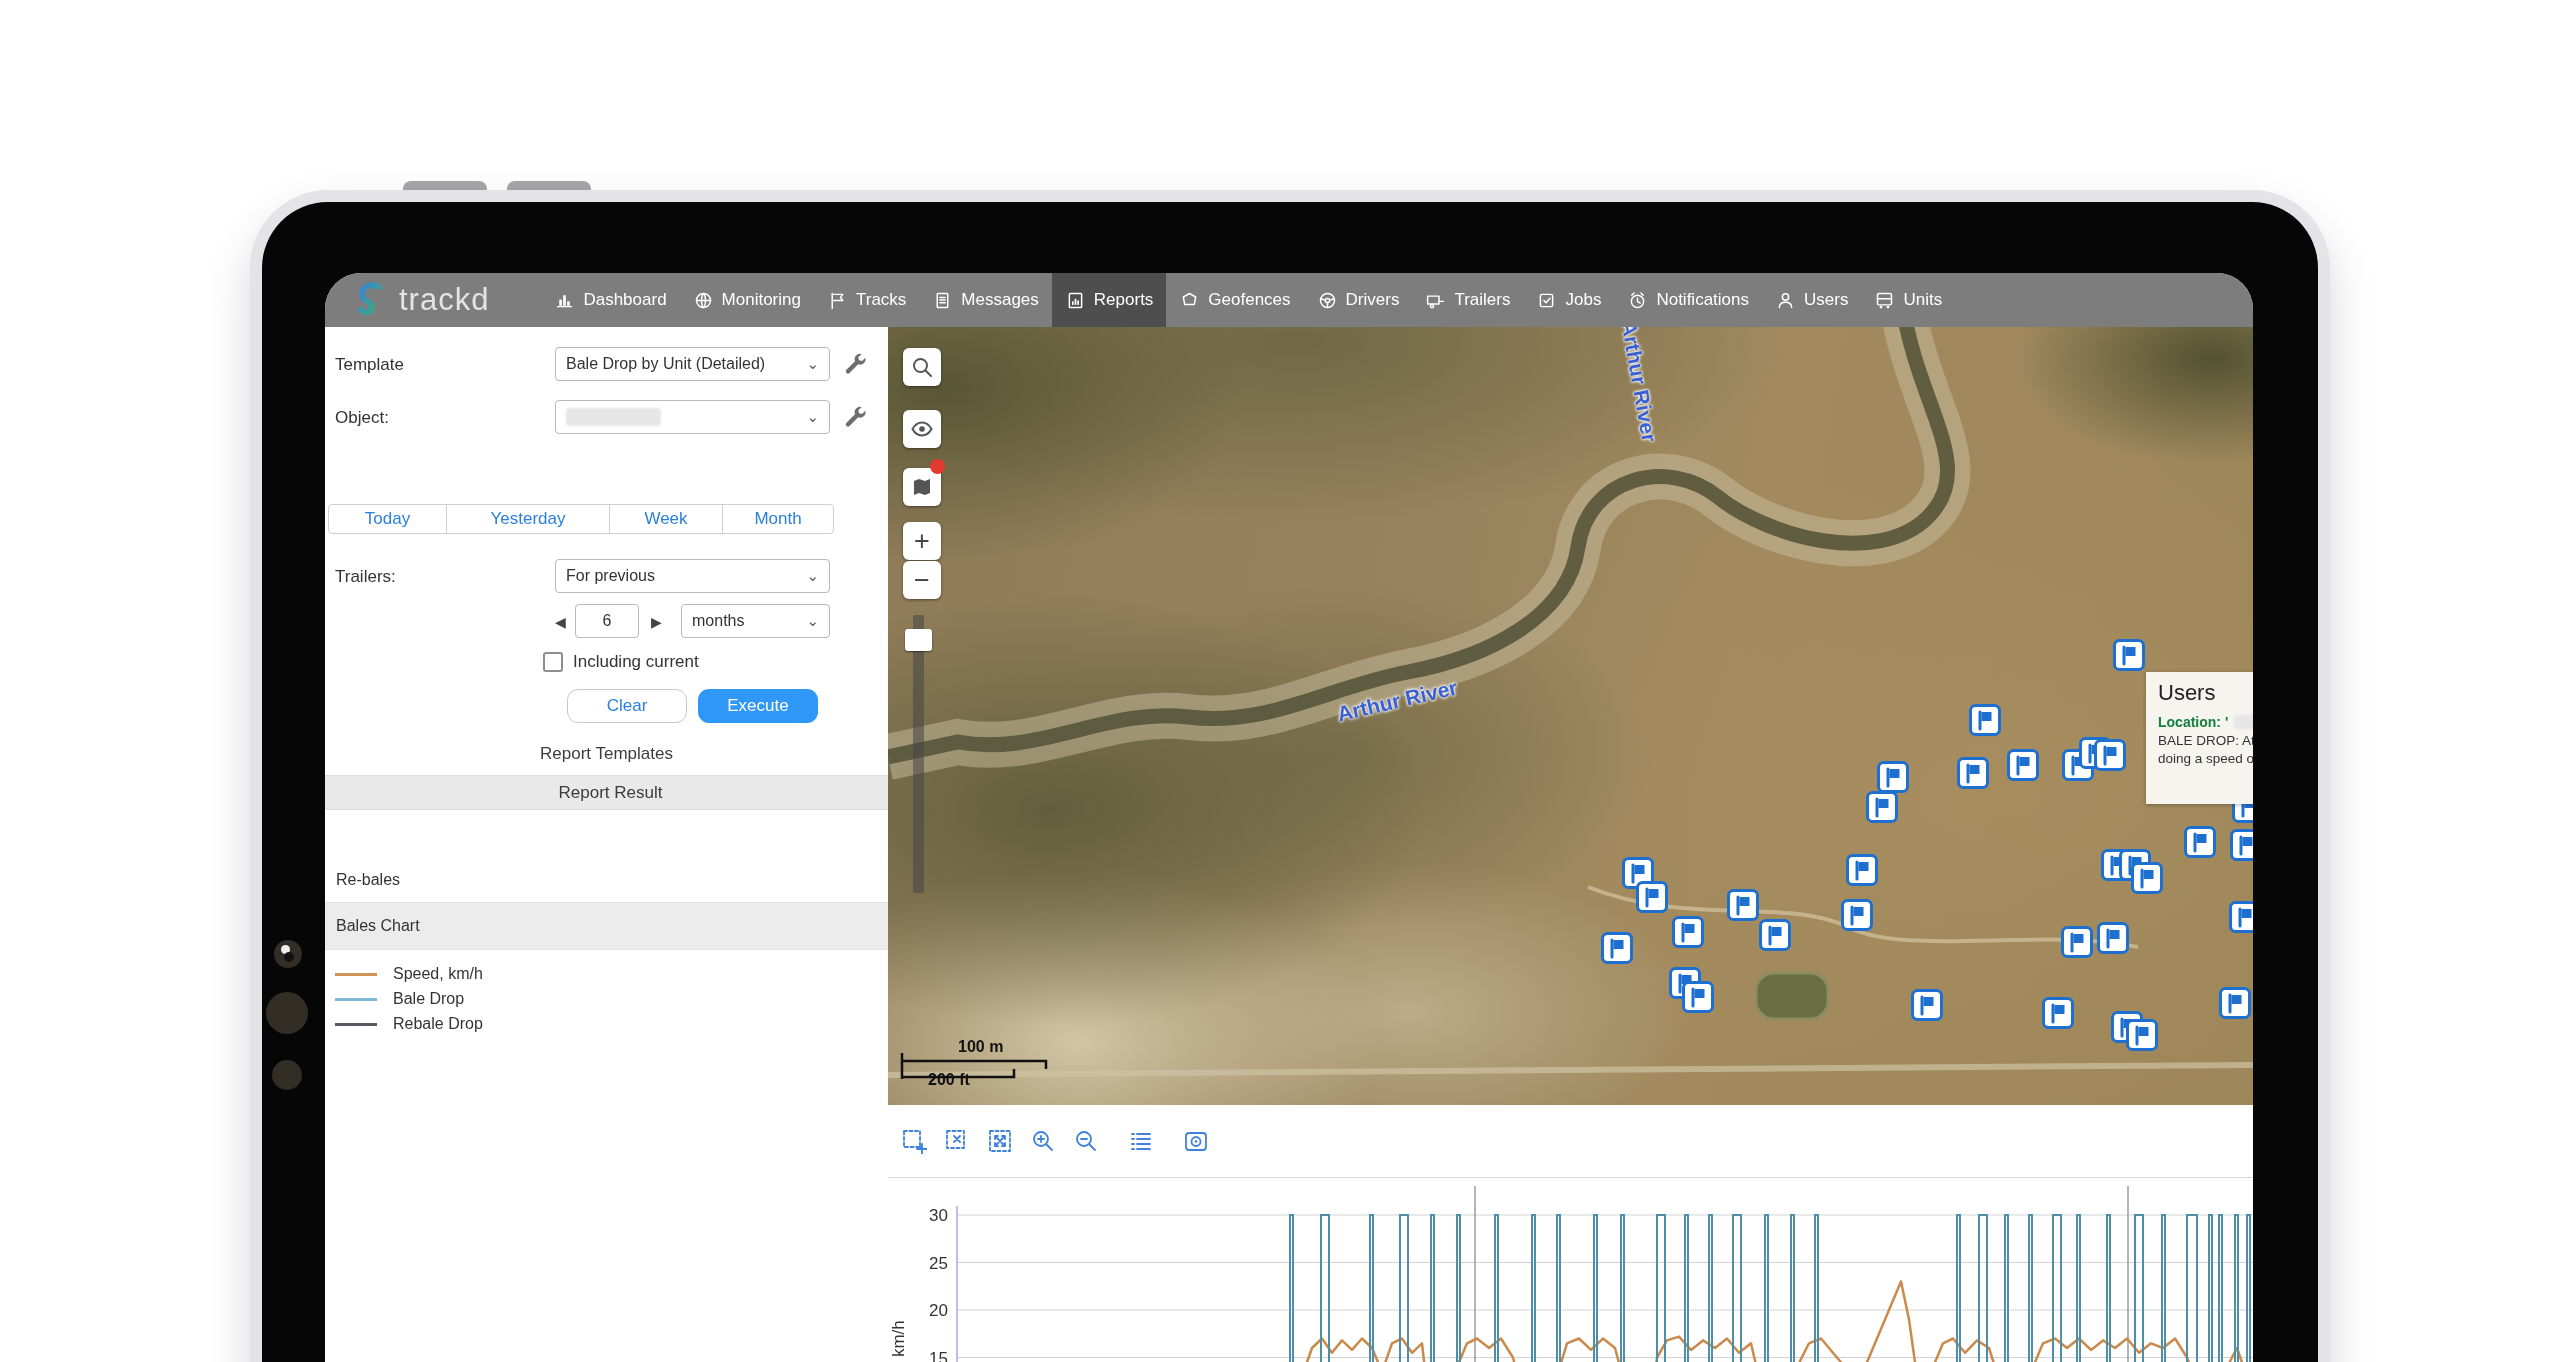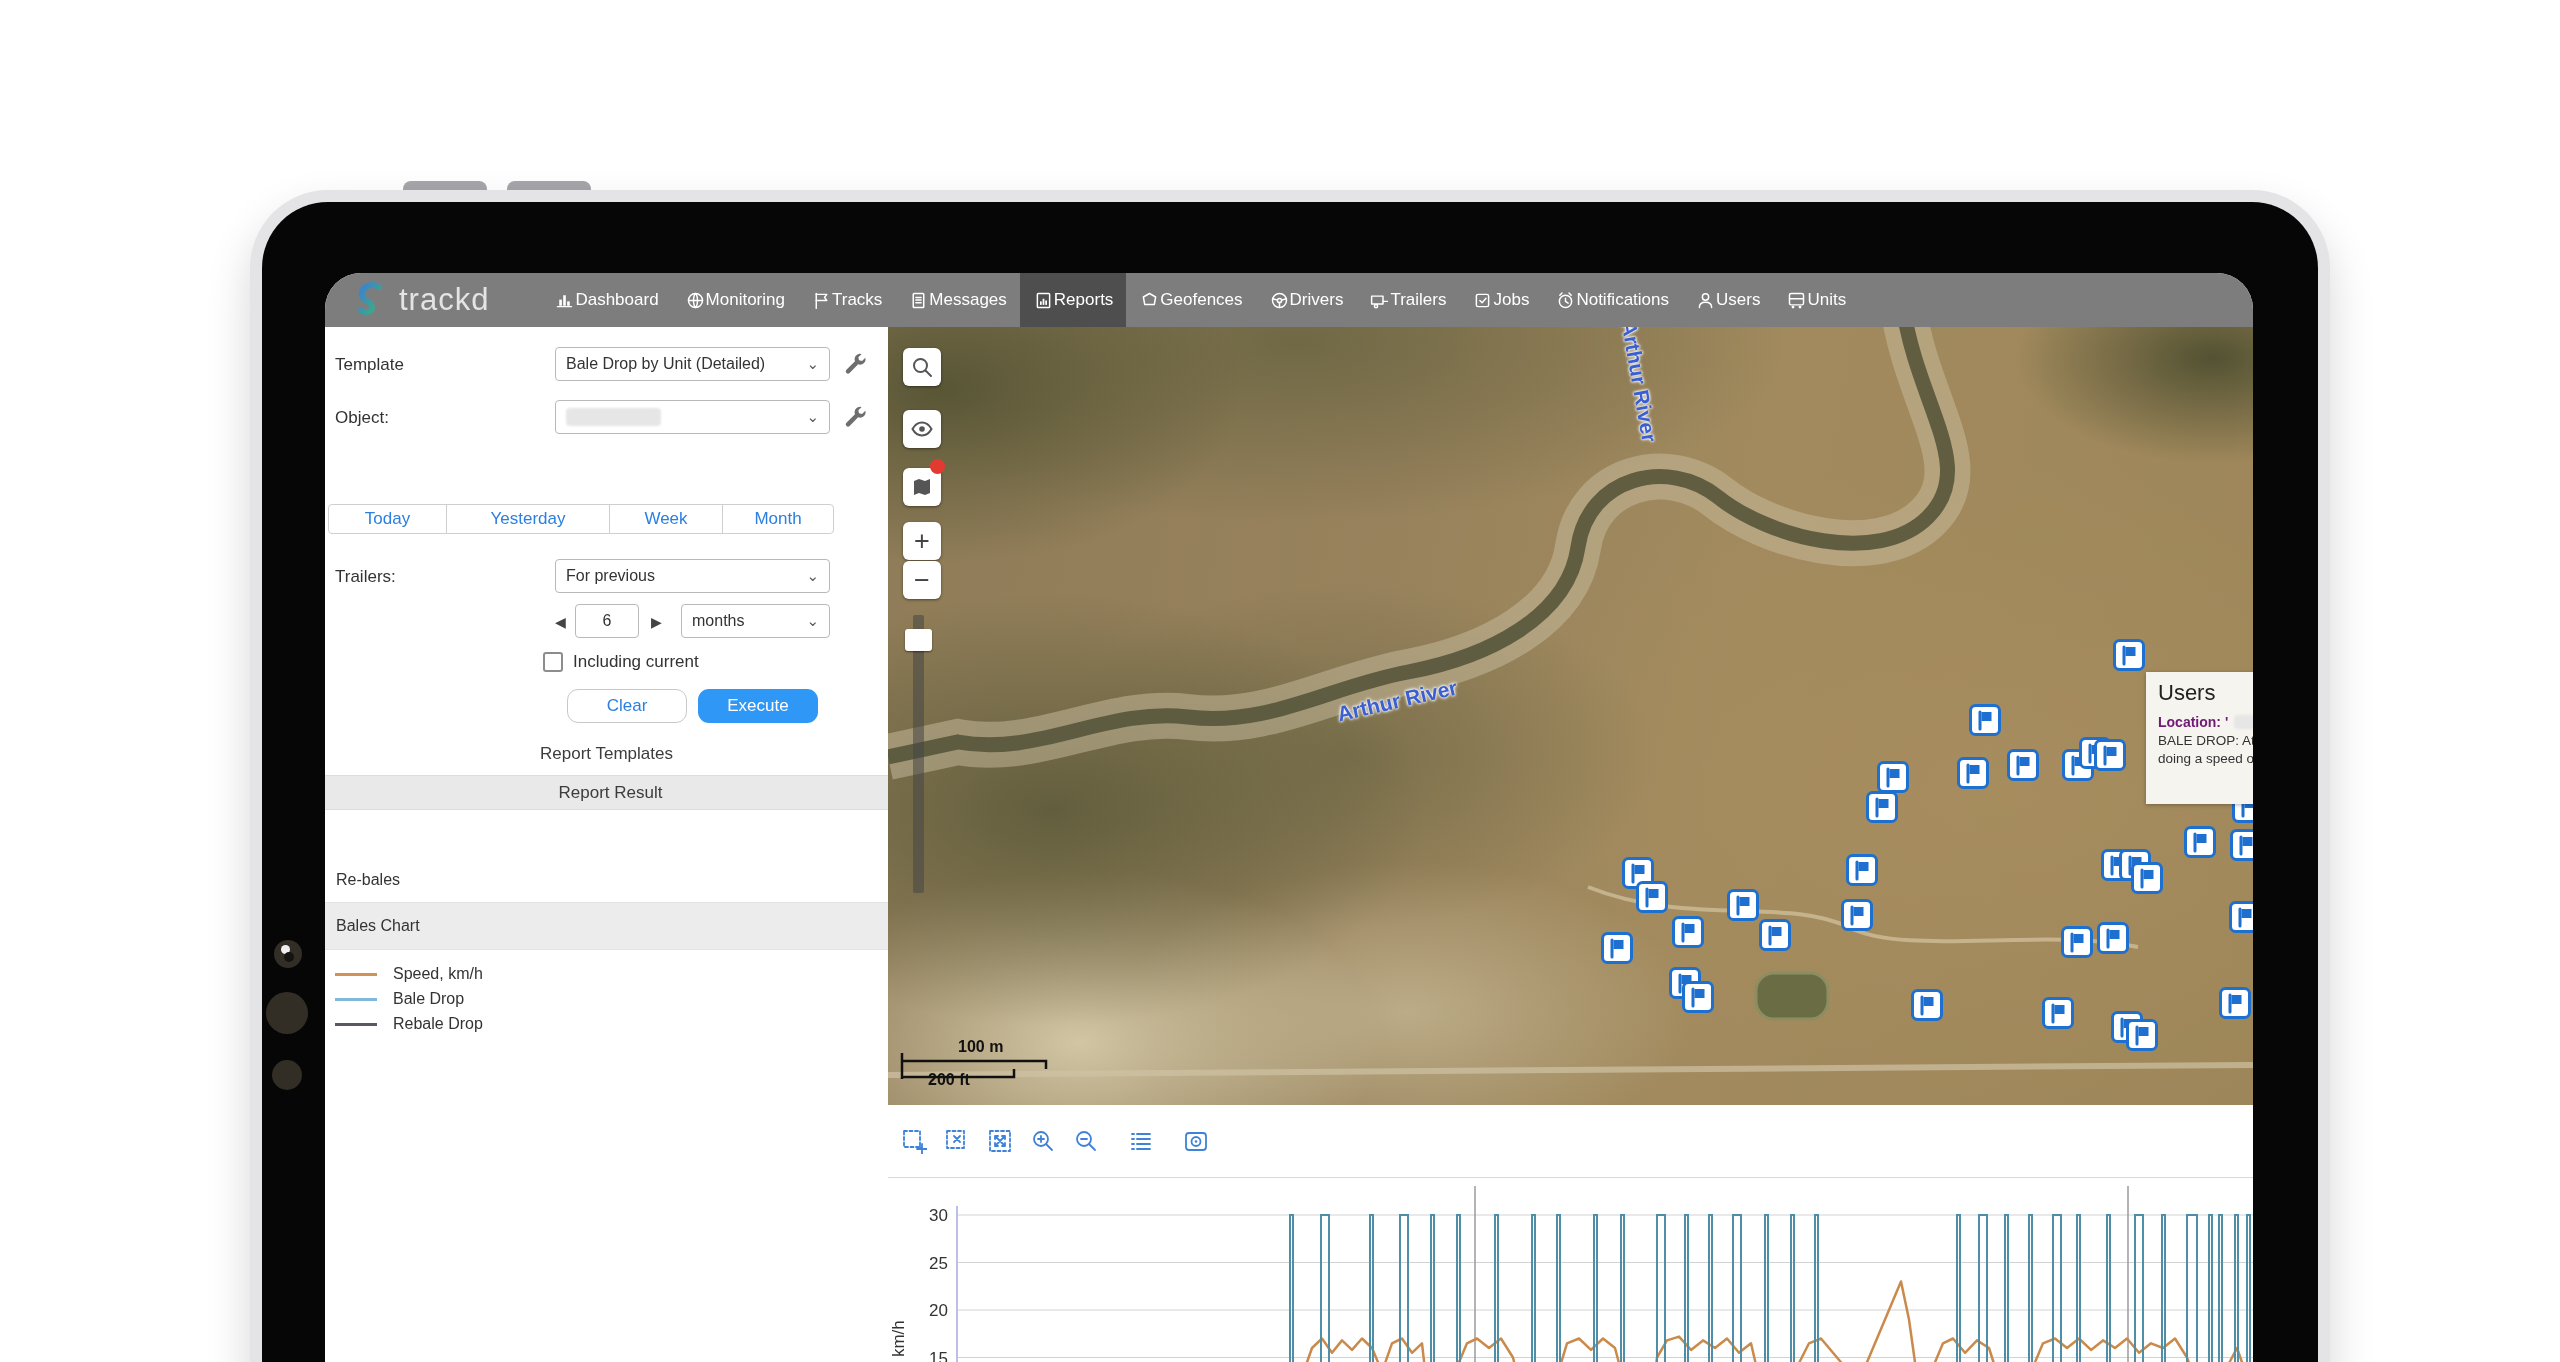--- a/index.html
+++ b/index.html
@@ -12,21 +12,21 @@
   .cam{position:absolute;border-radius:50%;background:#332e25;}
   .cam-lens{position:absolute;border-radius:50%;background:#141311;}
   .cam-glint{position:absolute;width:9px;height:9px;border-radius:50%;background:#efefef;}
   .screen{position:absolute;left:75px;top:83px;width:1928px;height:1180px;background:#ffffff;
     border-radius:36px 36px 0 0;overflow:hidden;}
   
   .navbar{position:absolute;left:0;top:0;width:1928px;height:54px;background:#7d7d7d;
     display:flex;align-items:center;color:#fff;}
   .logo{display:flex;align-items:center;gap:8px;margin:0 52px 0 26px;}
   .logo-text{font-size:31px;font-weight:300;color:#e4e4e4;letter-spacing:1px;}
-  .nav-item{display:flex;align-items:center;padding:0 13px;height:54px;font-size:17px;cursor:pointer;}
+  .nav-item{display:flex;align-items:center;gap:8px;padding:0 13px;height:54px;font-size:17px;cursor:pointer;}
   .nav-item.active{background:#4e4e4e;}
   .nav-item svg{width:21px;height:21px;stroke:#fff;fill:none;stroke-width:1.7;stroke-linecap:round;stroke-linejoin:round;}
   
   .sidebar{position:absolute;left:0;top:54px;width:563px;bottom:0;background:#fff;border-right:1px solid #d6d6d6;}
   .frm-label{position:absolute;font-size:17px;color:#333;}
   .select{position:absolute;height:34px;border:1px solid #b9b9b9;border-radius:4px;background:#fff;
     display:flex;align-items:center;padding:0 10px;font-size:16px;color:#333;box-sizing:border-box;}
   .select .chev{margin-left:auto;color:#555;font-size:15px;}
   .blurval{height:18px;border-radius:4px;background:#e6e6e6;filter:blur(1px);}
   .wrench{position:absolute;width:26px;height:26px;}
@@ -70,21 +70,21 @@
   .zoomtrack{position:absolute;left:25px;top:288px;width:11px;height:278px;background:rgba(70,70,70,.55);border-radius:2px;}
   .zoomhandle{position:absolute;left:17px;top:302px;width:27px;height:22px;background:#fff;border-radius:3px;
     box-shadow:0 1px 2px rgba(0,0,0,.5);cursor:grab;}
   .flag{position:absolute;width:32px;height:32px;}
   .river-label{position:absolute;font-size:21px;font-weight:bold;color:#3a5fd0;white-space:nowrap;
     text-shadow:0 0 3px #fff,0 0 2px #fff,0 0 4px #fff;}
   .scalebar{position:absolute;left:12px;top:714px;width:160px;height:50px;color:#111;font-size:16px;font-weight:bold;}
   .tooltip{position:absolute;left:1258px;top:345px;width:190px;height:132px;background:#f6f4ef;
     box-shadow:0 1px 4px rgba(0,0,0,.3);padding:8px 0 0 12px;box-sizing:border-box;}
   .tooltip .tt-title{font-size:22px;color:#222;}
-  .tooltip .tt-loc{font-size:14px;font-weight:bold;color:#701a75;margin-top:8px;display:flex;align-items:center;gap:6px;}
+  .tooltip .tt-loc{font-size:14px;font-weight:bold;color:#15803d;margin-top:8px;display:flex;align-items:center;gap:6px;}
   .tooltip .tt-line{font-size:13.5px;color:#333;margin-top:3px;white-space:nowrap;}
   
   .chart-toolbar{position:absolute;left:563px;top:832px;width:1365px;height:73px;background:#fff;
     display:flex;align-items:center;gap:15px;padding-left:12px;box-sizing:border-box;border-bottom:1px solid #d9d9d9;}
   .ctb{width:28px;height:28px;display:flex;align-items:center;justify-content:center;cursor:pointer;}
   .ctb svg{width:26px;height:26px;stroke:#3f82d9;fill:none;stroke-width:1.8;stroke-linecap:round;stroke-linejoin:round;}
   .chart-wrap{position:absolute;left:563px;top:905px;width:1365px;height:280px;background:#fff;}
 </style>
 </head>
 <body>

